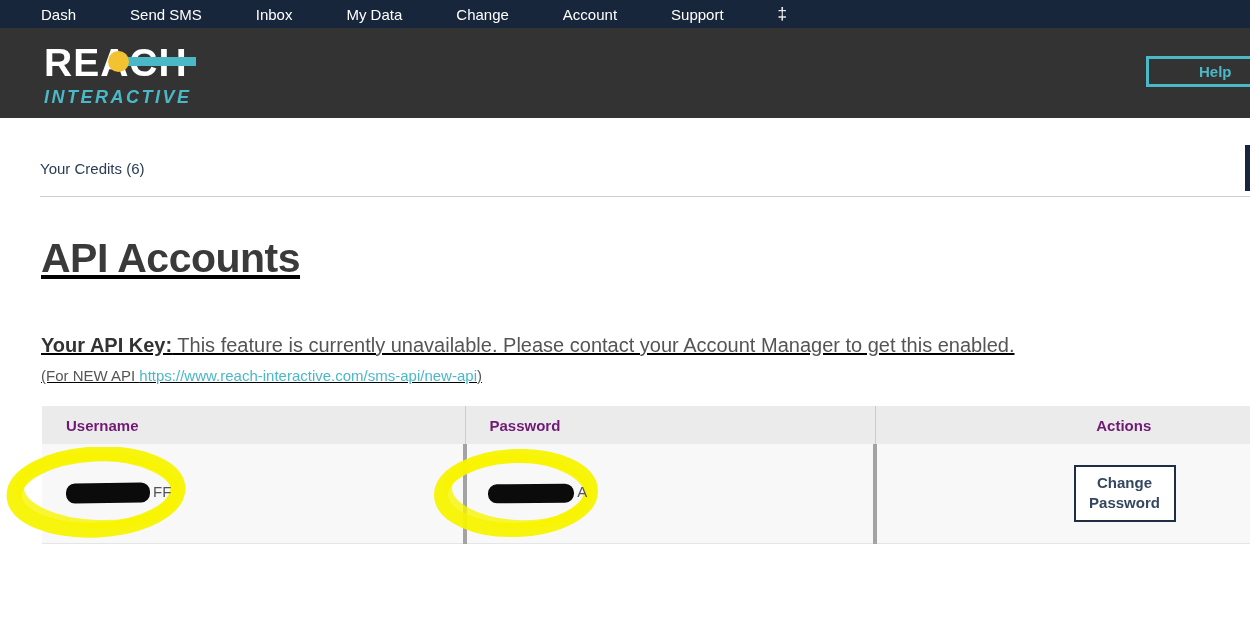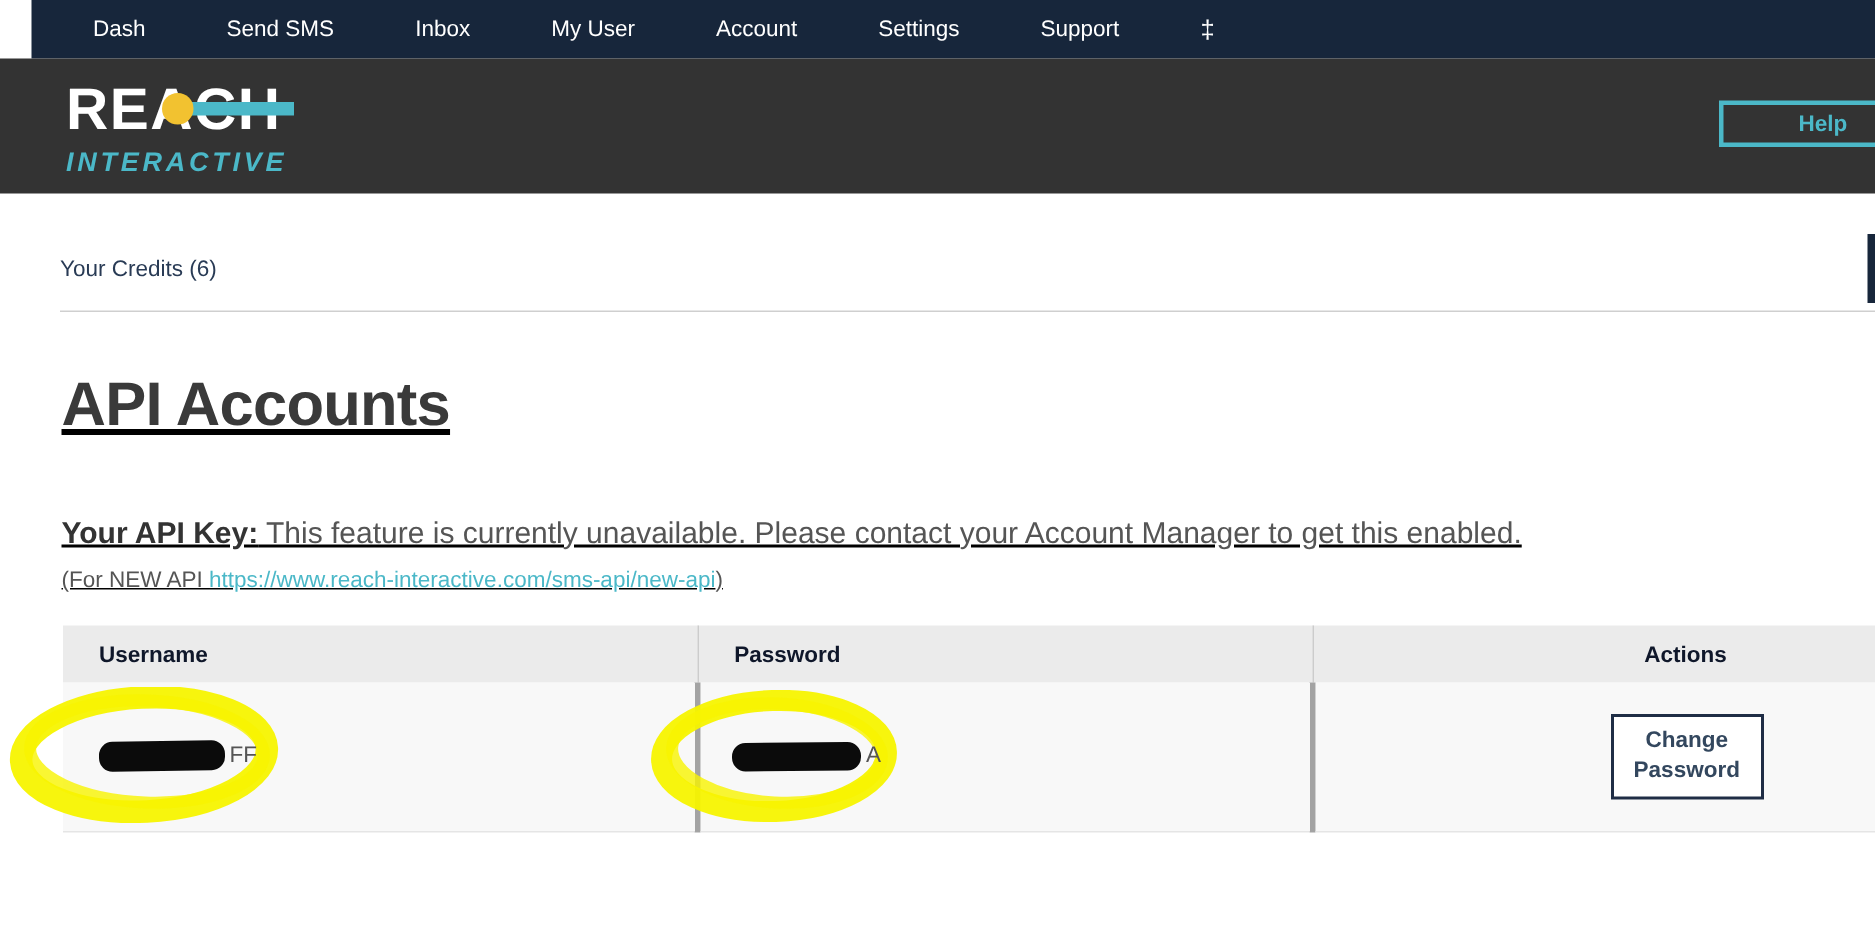--- a/index.html
+++ b/index.html
@@ -1,21 +1,21 @@
 <!DOCTYPE html>
 <html><head>
 <meta charset="utf-8">
 <style>
   * { margin:0; padding:0; box-sizing:border-box; }
   html,body { width:1250px; height:628px; overflow:hidden; background:#fff;
               font-family:"Liberation Sans", sans-serif; }
 
   
-  .navbar { height:39px; background:#17263B; display:flex; align-items:center;
-            padding-left:41px; gap:54px;margin-left:21px; }
+  .navbar { height:28px; background:#17263B; display:flex; align-items:center;
+            padding-left:41px; gap:54px; }
   .nav-item { color:#fff; font-size:15px; cursor:pointer; white-space:nowrap; }
   .nav-dagger { color:#fff; font-size:17px; cursor:pointer; }
 
   
   .header { height:90px; background:#333333; position:relative; }
   .logo { position:absolute; left:44px; top:15px; cursor:pointer; }
   .logo-line1 { position:relative; font-size:39px; font-weight:700; color:#fff;
                 letter-spacing:1px; line-height:1; }
   .logo-bar { position:absolute; left:76px; top:14px; width:76px; height:9px;
               background:#4BB8C8; }
@@ -46,21 +46,21 @@
   .apikey-line { margin-top:52px; font-size:20px; color:#555; }
   .apikey-line b { color:#333; font-weight:700; }
   .newapi-line { margin-top:10px; font-size:15px; color:#555; }
   .newapi-link { color:#4BB8C8; text-decoration:none; cursor:pointer;text-align:center; }
 
   
   .table-wrap { margin:22px 0 0 42px; width:1330px; }
   .api-table { border-collapse:collapse; table-layout:fixed; width:1330px; }
   .api-table col.c1 { width:423px; } .api-table col.c2 { width:410px; }
   .api-table th { background:#EBEBEB; height:38px; text-align:left;
-                  font-size:15px; font-weight:700; color:#0f172a;
+                  font-size:15px; font-weight:700; color:#701a75;
                   padding-left:24px; border-right:1px solid #CCCCCC; }
   .api-table th:last-child { border-right:none; text-align:center; padding-left:0; }
   .api-table td { background:#F8F8F8; height:99px; vertical-align:middle;
                   padding-left:24px; border-right:4px solid #a3a3a3;
                   border-bottom:1px solid #E5E5E5; position:relative;
                   font-size:15px; color:#555; }
   .api-table td:last-child { border-right:none; padding-left:0; }
 
   .cred-cell { position:relative; }
   .hl-svg { position:absolute; pointer-events:none; }
@@ -76,23 +76,23 @@
              font-size:15px; font-weight:600; font-family:inherit;
              line-height:1.35; text-align:center; cursor:pointer; }
 </style>
 </head>
 <body>
 
 <nav class="navbar">
   <span class="nav-item">Dash</span>
   <span class="nav-item">Send SMS</span>
   <span class="nav-item">Inbox</span>
-  <span class="nav-item">My User</span>
+  <span class="nav-item">My Data</span>
+  <span class="nav-item">Change</span>
   <span class="nav-item">Account</span>
-  <span class="nav-item">Settings</span>
   <span class="nav-item">Support</span>
   <span class="nav-dagger">‡</span>
 </nav>
 
 <header class="header">
   <div class="logo">
     <div class="logo-line1">
       <span>REACH</span>
       <span class="logo-bar"></span>
       <span class="logo-dot"></span>

